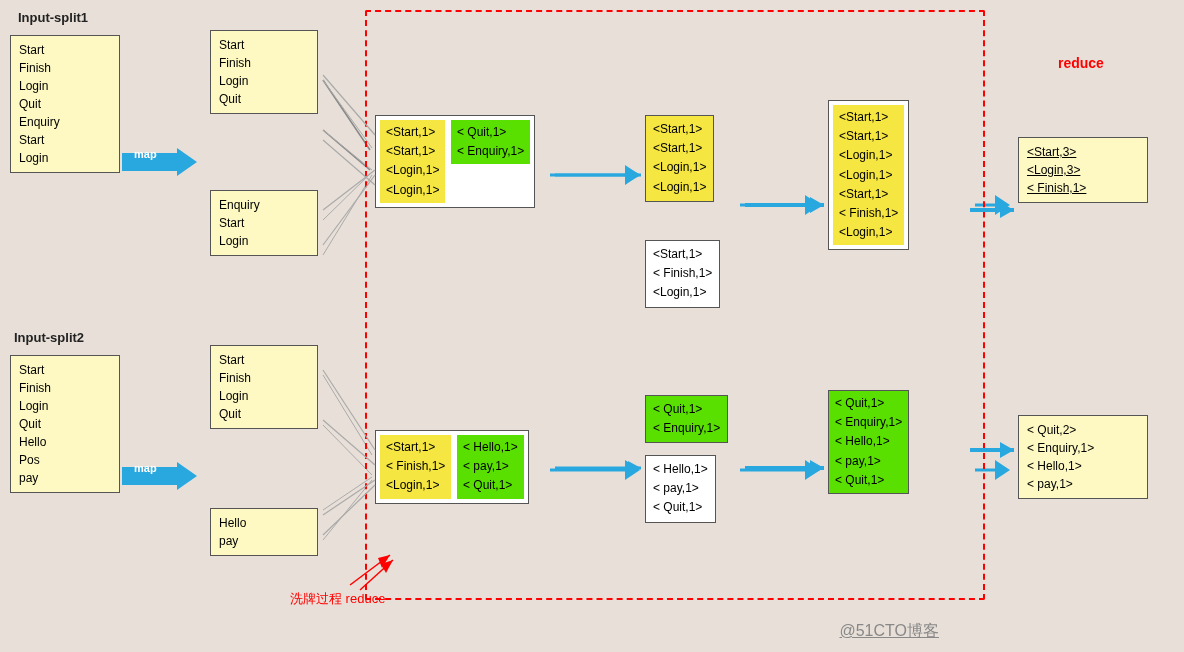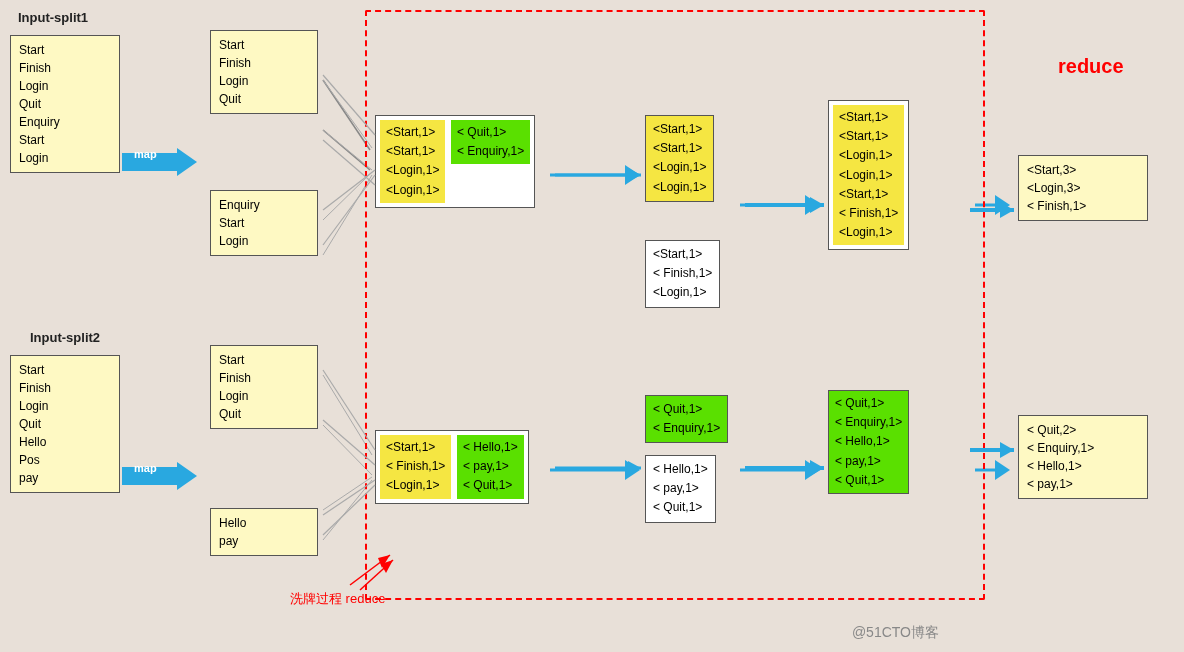--- a/index.html
+++ b/index.html
@@ -65,34 +65,35 @@
     .map-label {
       position: absolute;
       color: white;
       font-size: 11px;
       font-weight: bold;
     }
 
     .reduce-label {
       position: absolute;
       color: red;
-      font-size: 20px;
+      font-size: 14px;
       font-weight: bold;
     }
 
     .shuffle-label {
       position: absolute;
       color: red;
       font-size: 13px;
     }
 
     .watermark {
       position: absolute;
       color: #888;
-      font-size: 14px;
+      font-size: 16px;
+      text-decoration: underline;
     }
 
     
     .svg-overlay {
       position: absolute;
       top: 0;
       left: 0;
       width: 1184px;
       height: 652px;
       pointer-events: none;
@@ -155,21 +156,21 @@
   </div>
 
   <div class="box" style="left:210px; top:30px; width:108px;">
     <span>Start<br>Finish<br>Login<br>Quit</span>
   </div>
 
   <div class="box" style="left:210px; top:190px; width:108px;">
     <span>Enquiry<br>Start<br>Login</span>
   </div>
 
-  <div class="label-title" style="left:30px; top:330px;">Input-split2</div>
+  <div class="label-title" style="left:14px; top:330px;">Input-split2</div>
 
   <div class="box" style="left:10px; top:355px; width:110px;">
     <span>Start<br>Finish<br>Login<br>Quit<br>Hello<br>Pos<br>pay</span>
   </div>
 
   <div class="arrow-right-blue" style="left:122px; top:462px; position:absolute;">
     <div class="shaft" style="width:55px;"></div>
     <div class="head"></div>
     <div class="map-label" style="left:12px; top:0px;">map</div>
   </div>
@@ -221,21 +222,21 @@
   <div style="position:absolute; left:828px; top:100px; border:1.5px solid #555; background:white; padding:4px;">
     <div style="background:#f5e642; padding:3px 6px; font-size:12px; line-height:1.6;">
       &lt;Start,1&gt;<br>&lt;Start,1&gt;<br>&lt;Login,1&gt;<br>&lt;Login,1&gt;<br>&lt;Start,1&gt;<br>&lt; Finish,1&gt;<br>&lt;Login,1&gt;
     </div>
   </div>
 
   <div style="position:absolute; left:828px; top:390px; border:1.5px solid #555; background:#5ae000; padding:3px 6px; font-size:12px; line-height:1.6;">
     &lt; Quit,1&gt;<br>&lt; Enquiry,1&gt;<br>&lt; Hello,1&gt;<br>&lt; pay,1&gt;<br>&lt; Quit,1&gt;
   </div>
 
-  <div class="box" style="left:1018px; top:155px; width:130px;">
+  <div class="box" style="left:1018px; top:137px; width:130px;text-decoration:underline;">
     <span>&lt;Start,3&gt;<br>&lt;Login,3&gt;<br>&lt; Finish,1&gt;</span>
   </div>
 
   <div class="box" style="left:1018px; top:415px; width:130px;">
     <span>&lt; Quit,2&gt;<br>&lt; Enquiry,1&gt;<br>&lt; Hello,1&gt;<br>&lt; pay,1&gt;</span>
   </div>
 
   <div class="reduce-label" style="left:1058px; top:55px;">reduce</div>
 
   <div class="shuffle-label" style="left:290px; top:590px;">洗牌过程 reduce</div>

